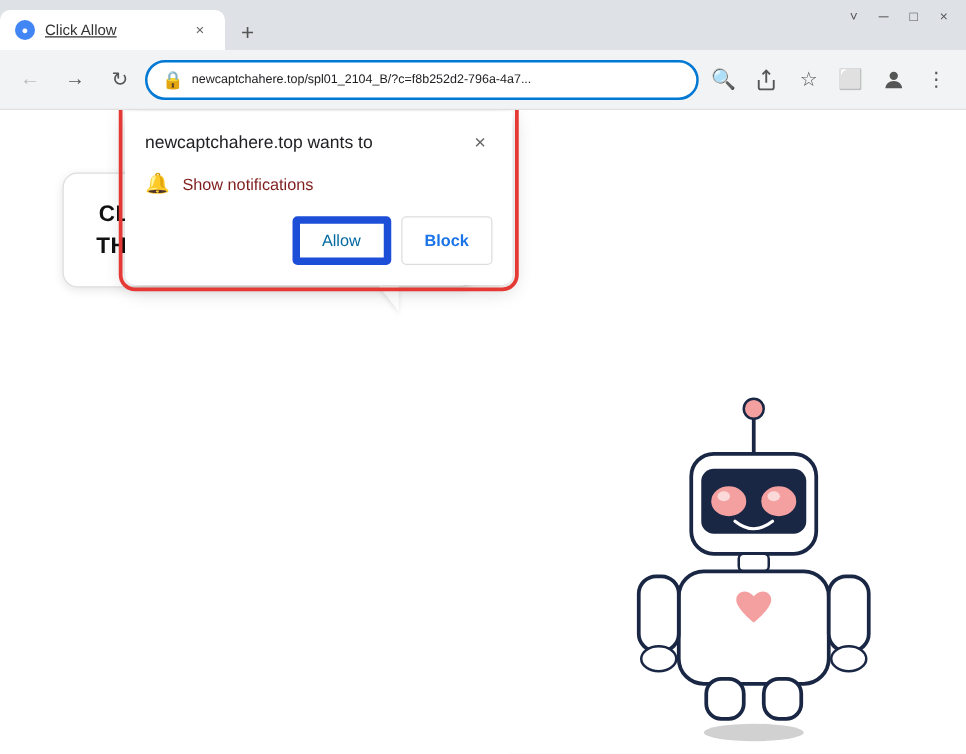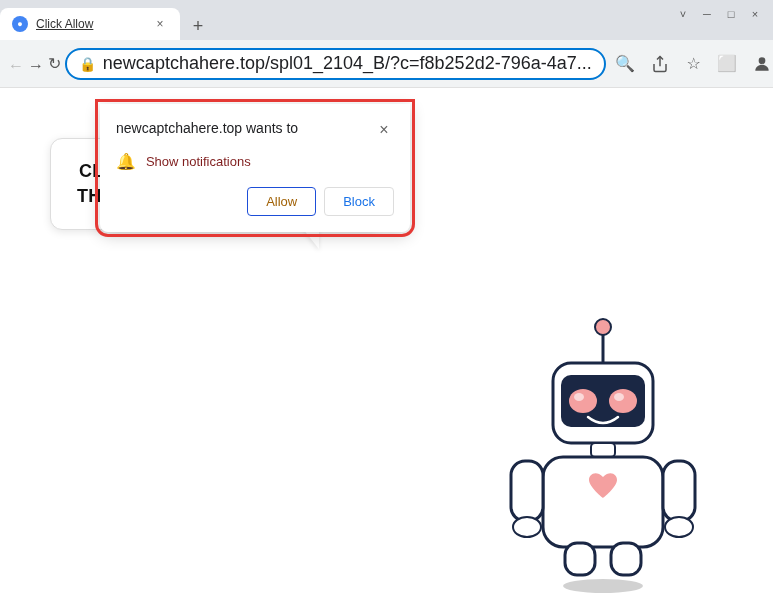--- a/index.html
+++ b/index.html
@@ -117,21 +117,21 @@
       border: 2px solid #0078d4;
       display: flex;
       align-items: center;
       padding: 0 12px;
       gap: 6px;
       font-size: 13px;
     }
     .lock-icon { color: #555; font-size: 14px; }
     .address-text {
       flex: 1;
-      font-size: 18px;
+      font-size: 10px;
       color: #202124;
       white-space: nowrap;
       overflow: hidden;
     }
     .toolbar-actions {
       display: flex;
       align-items: center;
       gap: 2px;
     }
     .toolbar-icon-btn {
@@ -147,21 +147,21 @@
     .page-content {
       flex: 1;
       background: #fff;
       position: relative;
       overflow: hidden;
     }
 
     
     .notification-popup {
       position: absolute;
-      top: 16px;
+      top: 1px;
       left: 100px;
       width: 310px;
       background: #fff;
       border-radius: 0 0 8px 8px;
       box-shadow: 0 4px 16px rgba(0,0,0,0.2);
       padding: 16px;
       z-index: 100;
       outline: 3px solid #e53935;
       outline-offset: 2px;
     }
@@ -199,37 +199,37 @@
       color: #7f1d1d;
     }
     .popup-buttons {
       display: flex;
       justify-content: flex-end;
       gap: 8px;
     }
     .btn-allow {
       padding: 6px 18px;
       border-radius: 4px;
-      border: 1px solid #1d4ed8;
-      background: #fff;
-      color: #a16207;
+      border: 6px solid #1d4ed8;
+      background: #fff;
+      color: #0369a1;
       font-size: 13px;
       cursor: pointer;
       font-weight: 500;
       text-align: right;
     }
     .btn-block {
       padding: 6px 18px;
       border-radius: 4px;
       border: 1px solid #ddd;
       background: #fff;
       color: #1a73e8;
       font-size: 13px;
       cursor: pointer;
-      font-weight: 400;
+      font-weight: 700;
     }
 
     
     .speech-bubble-container {
       position: absolute;
       top: 50px;
       left: 50px;
       z-index: 10;
     }
     .speech-bubble {

